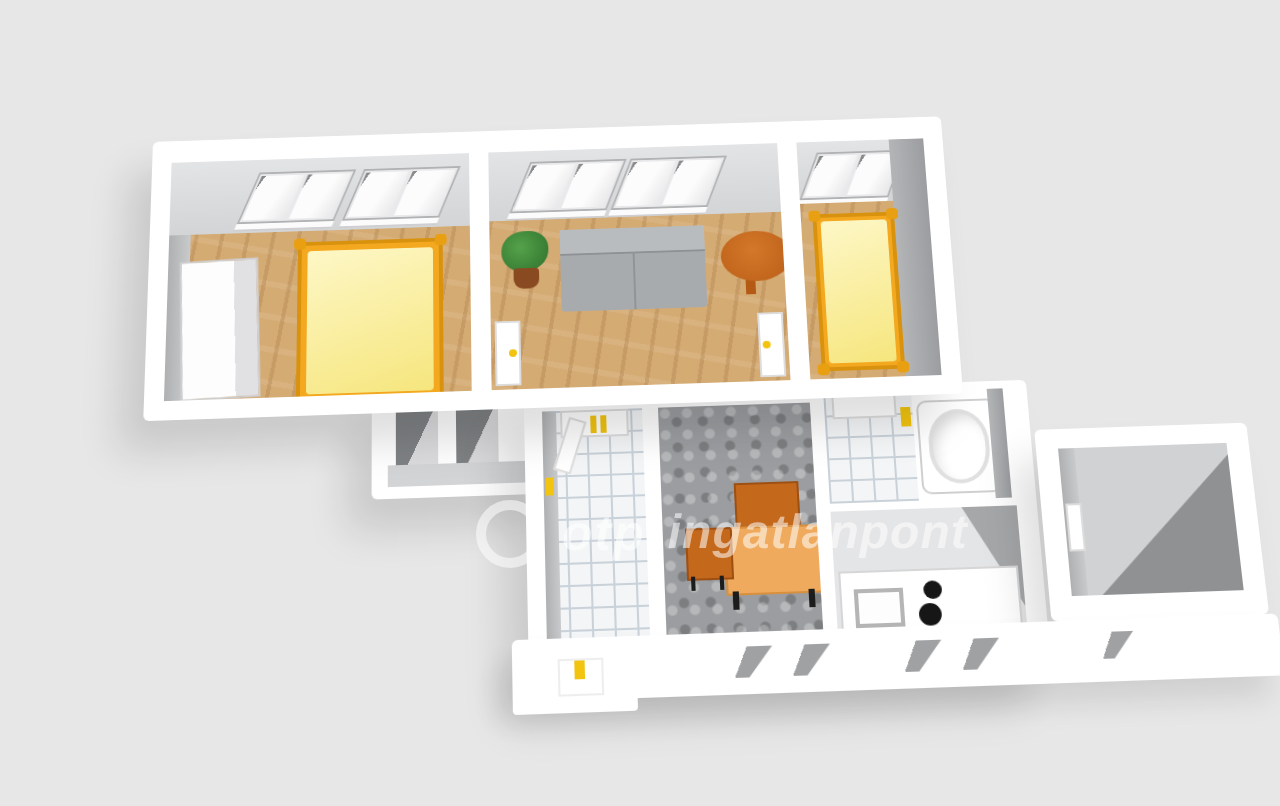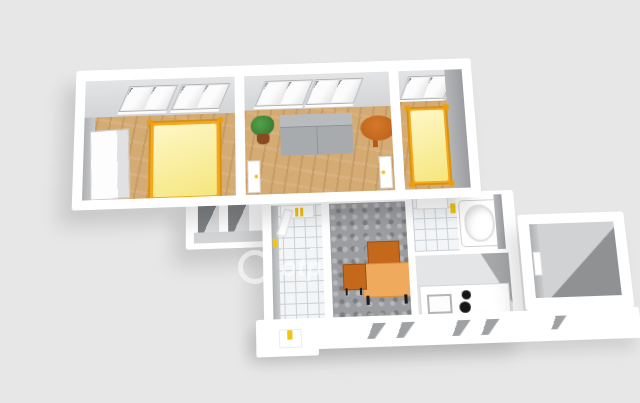--- a/index.html
+++ b/index.html
@@ -206,14 +206,15 @@
         </div>
       </div>
     </div>
   </div>
 
   <div class="watermark">
     <div class="wm-logo">
       <div class="wm-dot"></div>
     </div>
     <span class="wm-brand">otp</span>
+    <span class="wm-suffix">ingatlanpont</span>
   </div>
 </div>
 
 </body></html>

